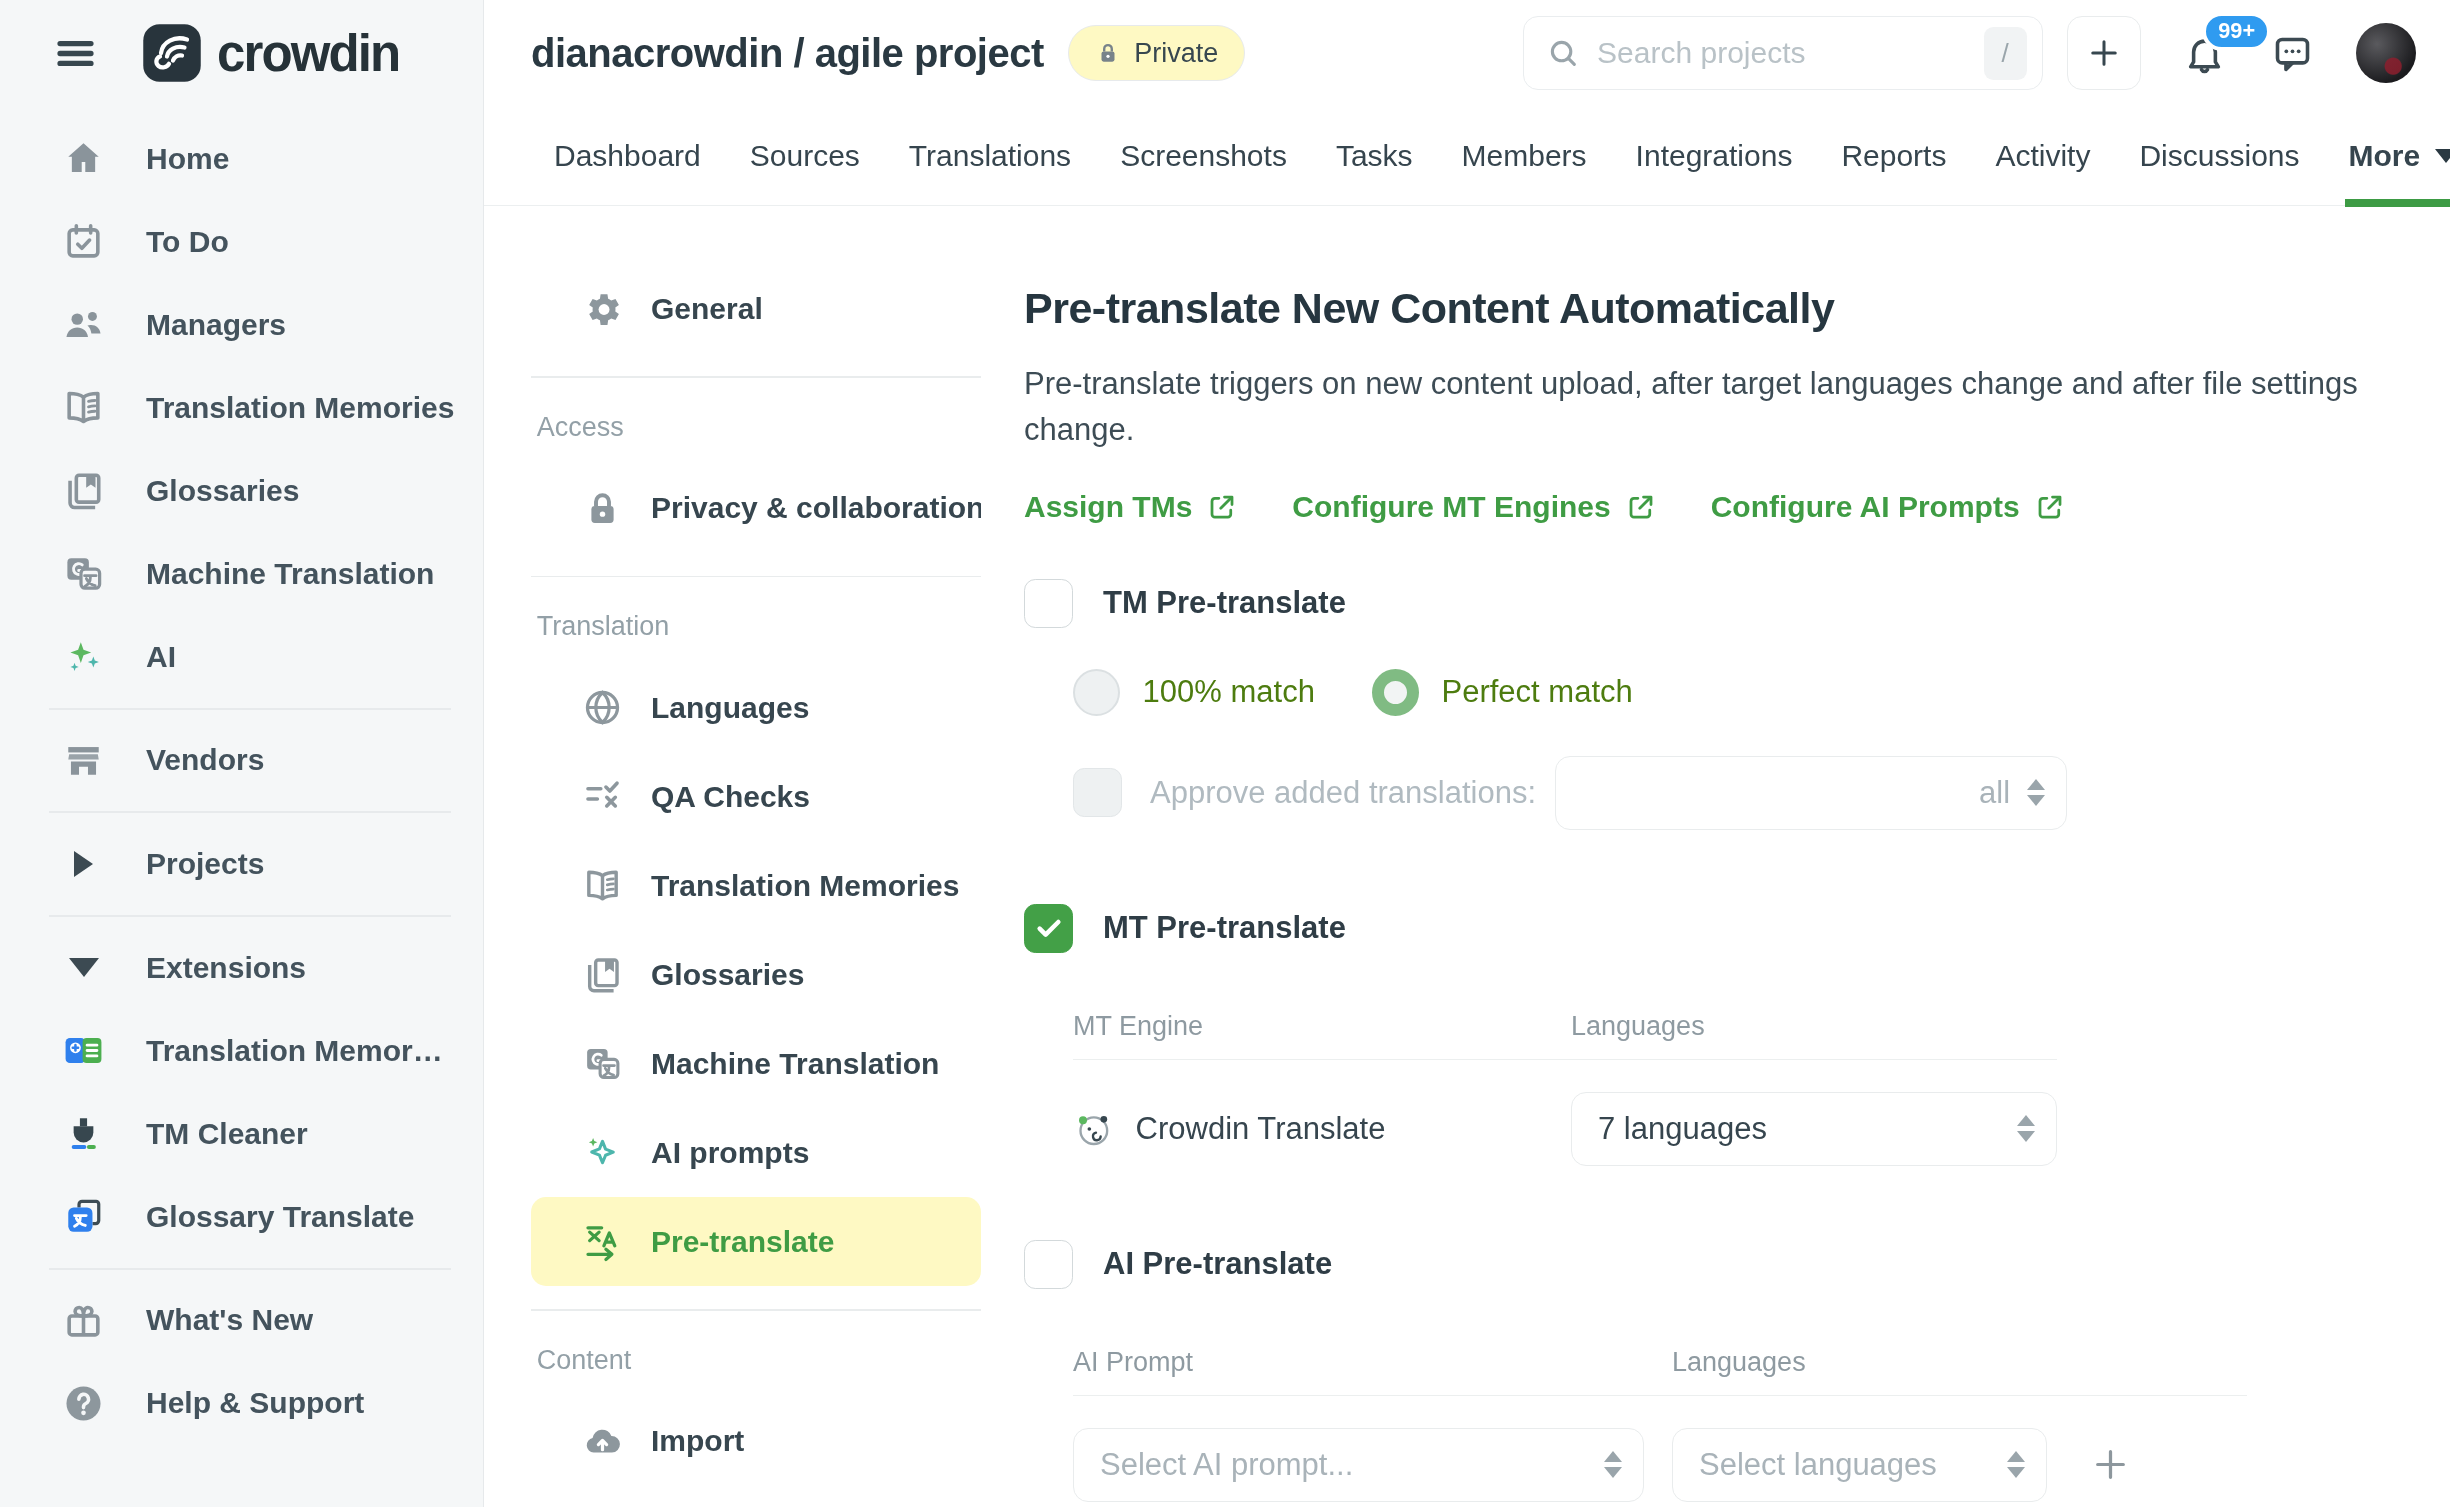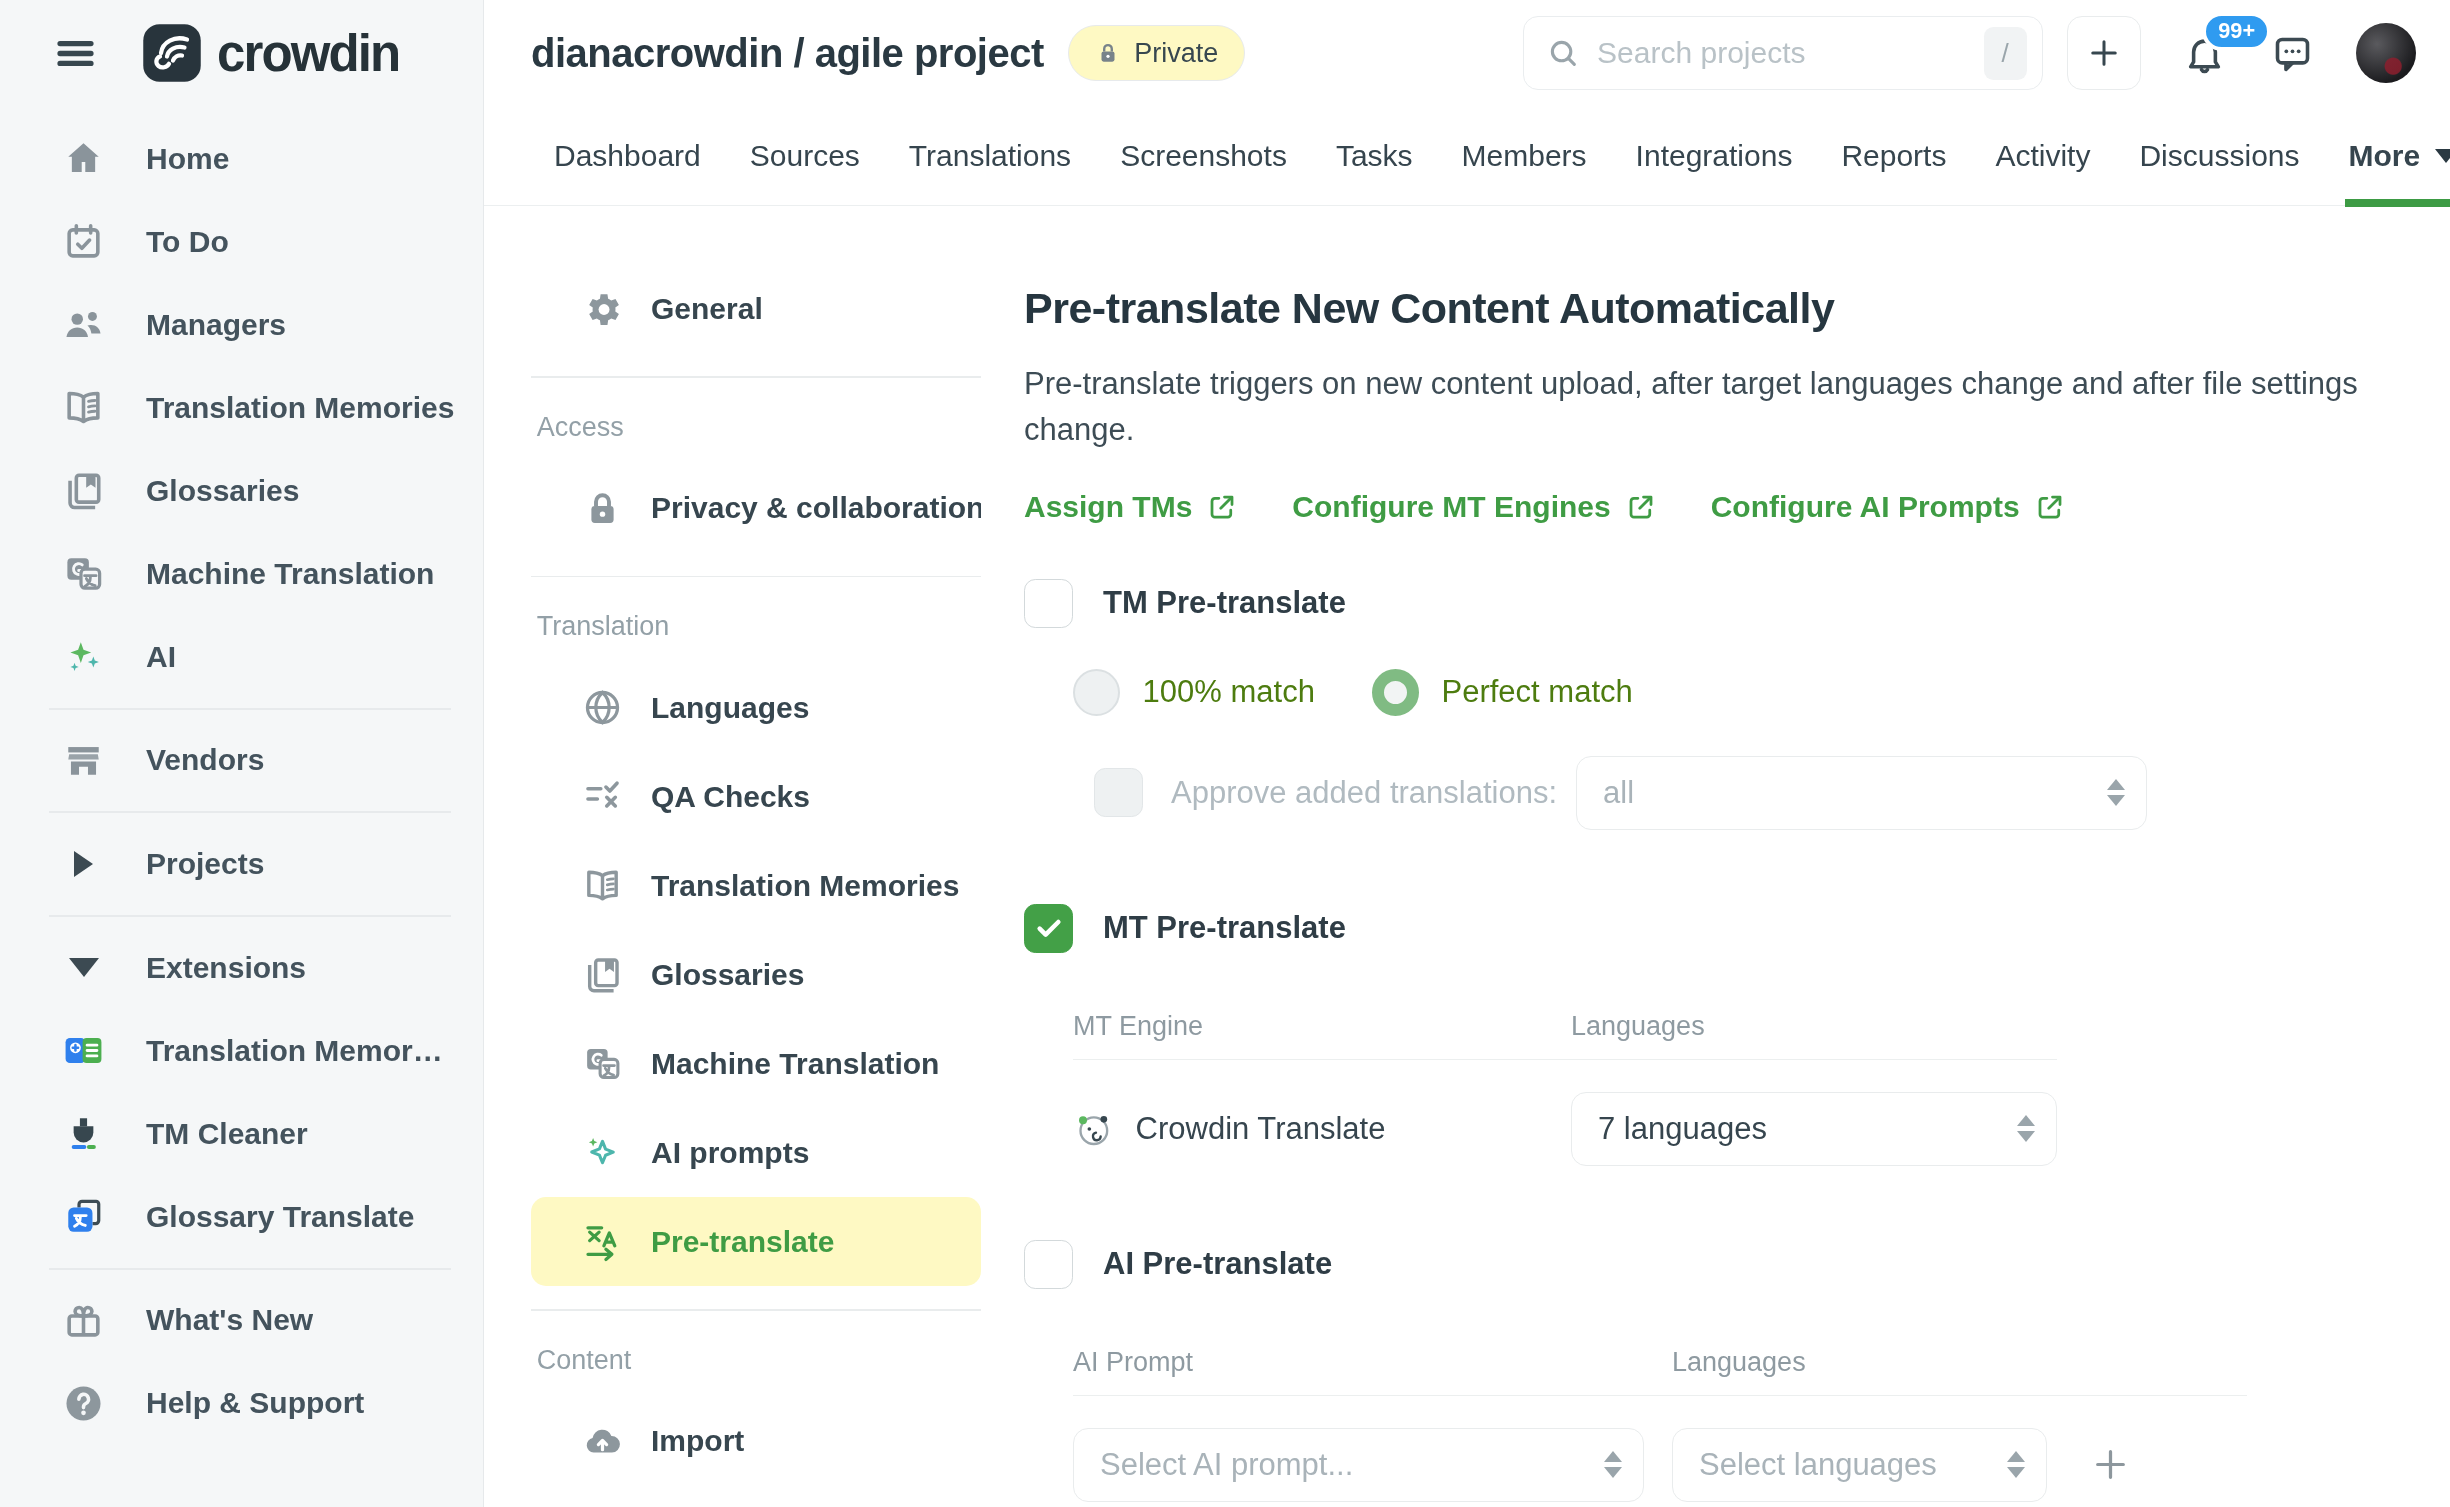--- a/index.html
+++ b/index.html
@@ -107,21 +107,21 @@
   .checkbox.checked { background:#43a047; border-color:#43a047; }
   .checkbox.checked .icon { width:32px; height:32px; color:#fff; }
   .checkbox.disabled { background:#eef1f2; border-color:#e2e6e8; }
 
   .radio-row { display:flex; align-items:center; gap:57px; margin:41px 0 0 49px; }
   .radio-opt { display:flex; align-items:center; gap:22.6px; font-size:31px; color:#4d7c0f; cursor:pointer; }
   .radio { width:47px; height:47px; border-radius:50%; flex:none; }
   .radio.off { background:#eef1f2; border:2.8px solid #dbe0e2; }
   .radio.on { background:#f2f4f4; border:12.3px solid #80bb83; }
 
-  .approve-row { display:flex; align-items:center; margin:40px 0 0 70px; }
+  .approve-row { display:flex; align-items:center; margin:40px 0 0 49px; }
   .approve-row .check-label-muted { font-size:31px; color:#b0bac0; margin:0 19px 0 28px; }
 
   .select {
     height:74px; border:1.9px solid #e9eced; border-radius:15px; background:#fff; cursor:pointer;
     display:flex; align-items:center; justify-content:space-between; padding:0 21px 0 26px; font-size:31px; color:#36454e;
   }
   .select .val { overflow:hidden; text-overflow:ellipsis; white-space:nowrap; }
   .select.muted .val { color:#a9b3b9; }
   .updown { display:flex; flex-direction:column; gap:5.7px; margin-left:17px; flex:none; }
   .tri-up-xs { width:0; height:0; border-left:9.4px solid transparent; border-right:9.4px solid transparent; border-bottom:11.3px solid #9aa5ab; }
@@ -522,21 +522,21 @@
           <span>100% match</span>
         </span>
         <span class="radio-opt">
           <span class="radio on"></span>
           <span>Perfect match</span>
         </span>
       </div>
       <div class="approve-row">
         <span class="checkbox disabled"></span>
         <span class="check-label-muted">Approve added translations:</span>
-        <div class="select muted" style="width:571px;">
+        <div class="select muted" style="width:512px;justify-content:flex-end;">
           <span class="val">all</span>
           <span class="updown">
               <span class="tri-up-xs"></span>
               <span class="tri-down-xs"></span>
             </span>
         </div>
       </div>
 
       <div class="section">
         <div class="check-row">

